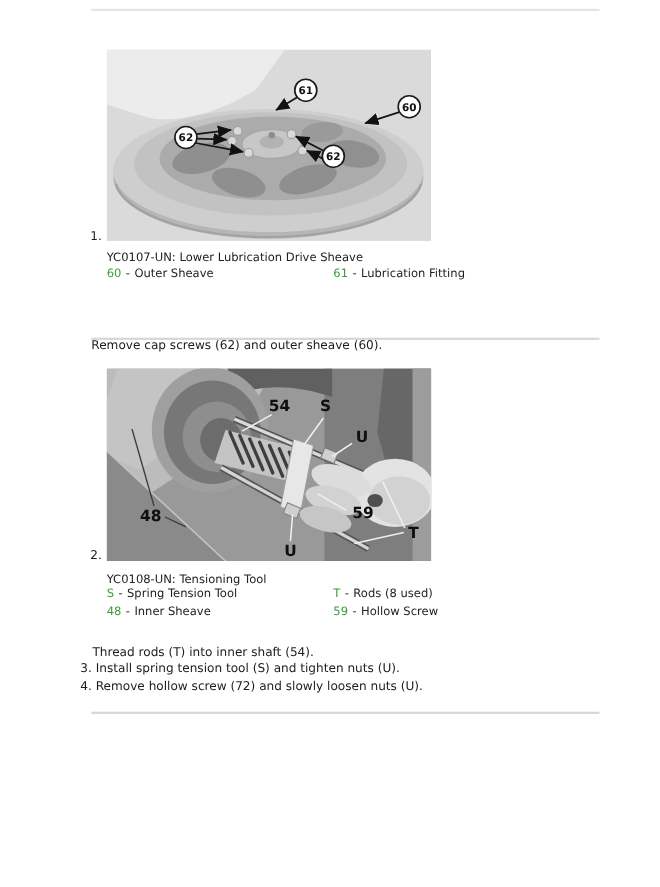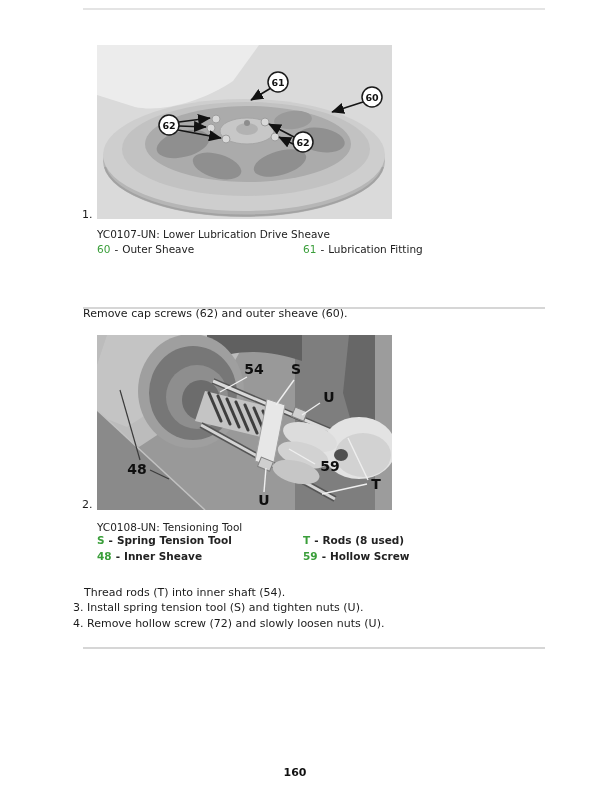--- a/index.html
+++ b/index.html
@@ -182,21 +182,21 @@
       <text class="pl" x="40" y="139">48</text>
       <text class="pl" x="233" y="136">59</text>
       <text class="pl" x="167" y="170">U</text>
       <text class="pl" x="279" y="154">T</text>
     </svg>
   </div>
 
   <span class="fignum" style="top:498px;">2.</span>
   <div class="caption" style="top:520px;">YC0108-UN: Tensioning Tool</div>
 
-  <div class="legend" style="top:534px;font-weight:bold;">
+  <div class="legend" style="top:534px;">
     <div class="lg-item">
       <span class="lg-key">S</span><span class="lg-sep">-</span><span>Spring Tension Tool</span>
     </div>
     <div class="lg-item">
       <span class="lg-key">T</span><span class="lg-sep">-</span><span>Rods (8 used)</span>
     </div>
     <div class="lg-item">
       <span class="lg-key">48</span><span class="lg-sep">-</span><span>Inner Sheave</span>
     </div>
     <div class="lg-item">
@@ -210,15 +210,14 @@
     <span class="num">3.</span>
     <span>Install spring tension tool (S) and tighten nuts (U).</span>
   </div>
   <div class="steprow" style="top:617px;">
     <span class="num">4.</span>
     <span>Remove hollow screw (72) and slowly loosen nuts (U).</span>
   </div>
 
   <div class="rule bottom"></div>
 
-  <div class="pageno">160</div>
 
 </div>
 
 </body></html>

